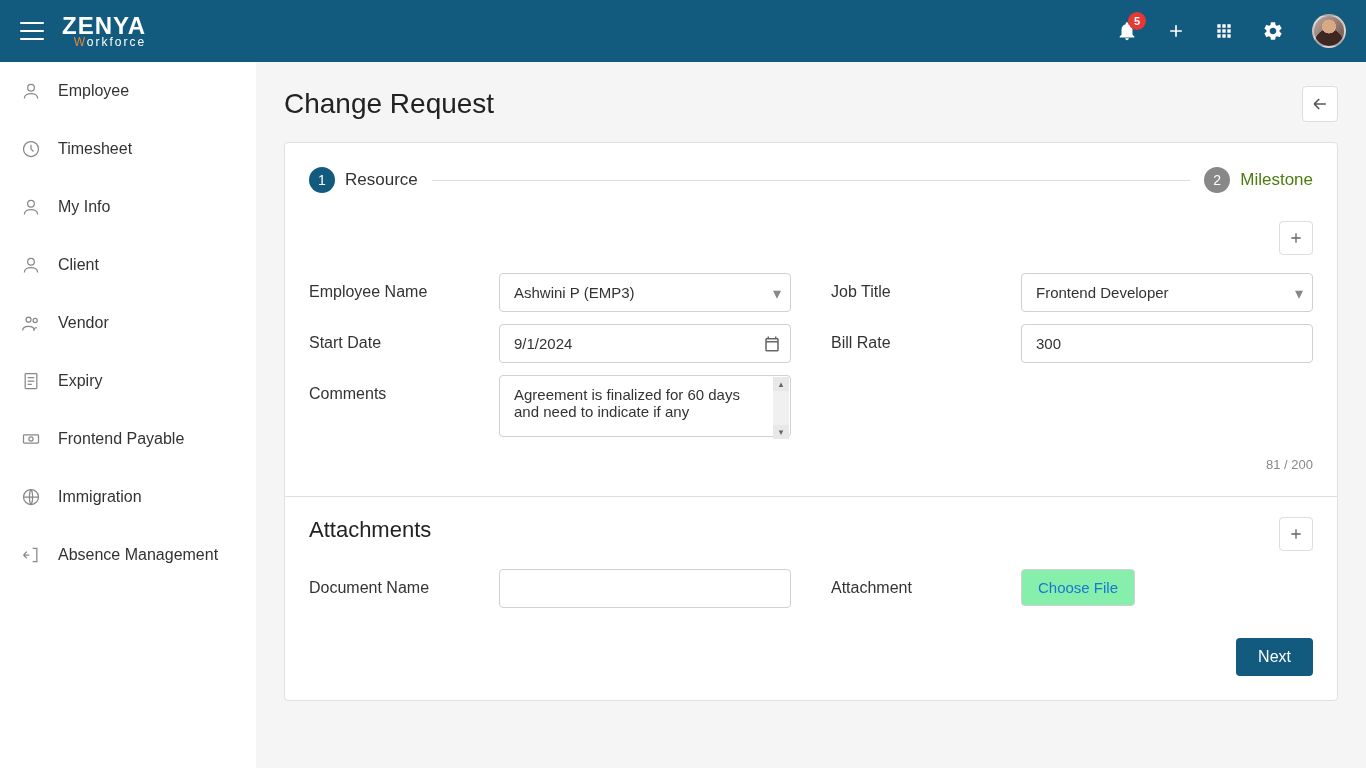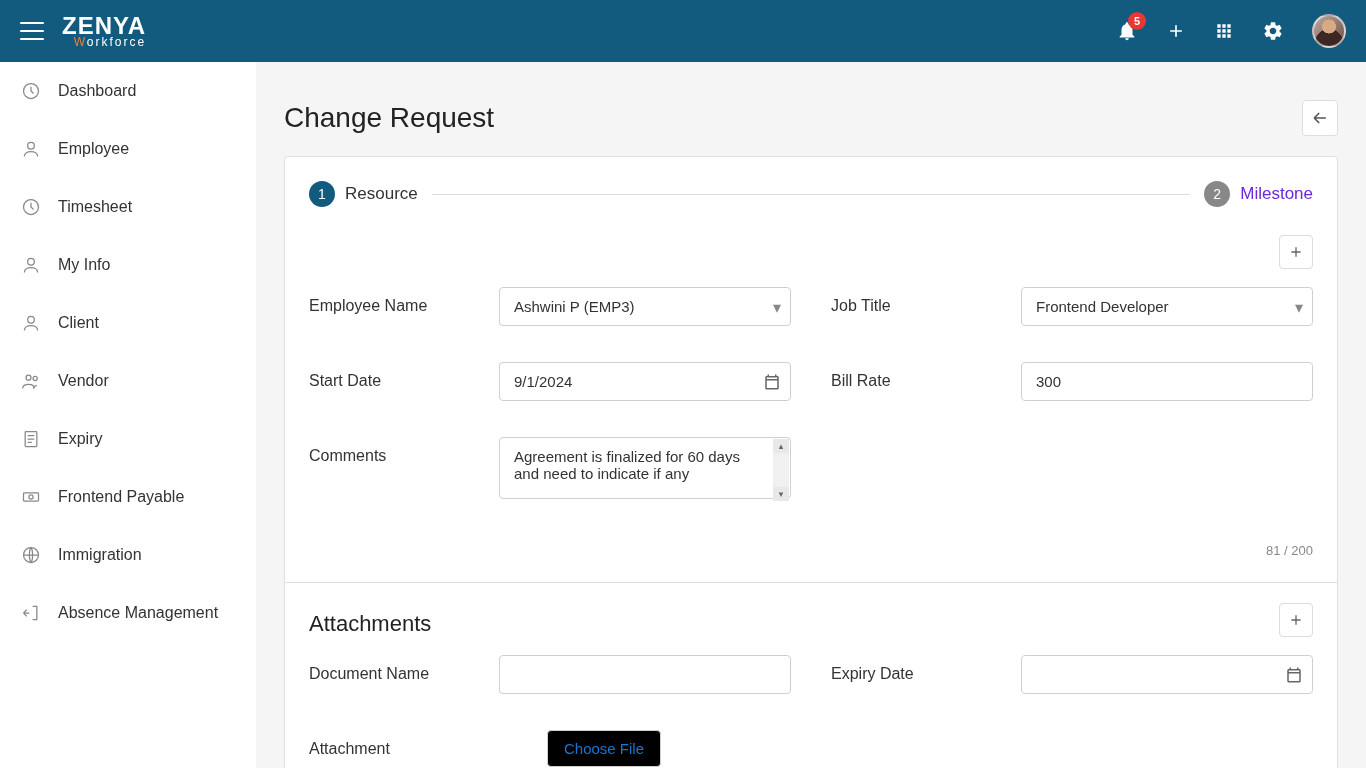--- a/index.html
+++ b/index.html
@@ -19,60 +19,60 @@
 .badge { position: absolute; top: -8px; right: -8px; background: #e53935; color: white; border-radius: 50%; width: 18px; height: 18px; font-size: 11px; display: flex; align-items: center; justify-content: center; font-weight: 600; }
 .avatar { width: 34px; height: 34px; border-radius: 50%; background: linear-gradient(135deg,#8d6e63,#5d4037); border: 2px solid rgba(255,255,255,0.6); background-image: radial-gradient(circle at 50% 35%, #d7a985 0 28%, transparent 29%), radial-gradient(circle at 50% 90%, #3e2723 0 45%, transparent 46%), linear-gradient(135deg,#bcaaa4,#6d4c41); }
 
 .main { display: flex; height: calc(100vh - 62px); }
 .sidebar { width: 256px; background: white; overflow-y: auto; position: relative; }
 .sidebar::-webkit-scrollbar { width: 10px; }
 .sidebar::-webkit-scrollbar-thumb { background: #c1c1c1; border-radius: 5px; }
 .sidebar-item { display: flex; align-items: center; padding: 18px 20px; gap: 16px; cursor: pointer; color: #333; font-size: 16px; }
 .sb-icon { width: 22px; height: 22px; display: flex; align-items: center; justify-content: center; color: #888; flex-shrink: 0; }
 
-.content { flex: 1; overflow-y: auto; padding: 38px 28px; }
+.content { flex: 1; overflow-y: auto; padding: 24px 28px; }
 .content::-webkit-scrollbar { width: 10px; }
 .content::-webkit-scrollbar-thumb { background: #c1c1c1; border-radius: 5px; }
 .page-header { display: flex; align-items: center; margin-bottom: 20px; }
 .page-title { font-size: 28px; font-weight: 400; color: #222; }
 .back-btn { margin-left: auto; border: 1px solid #ddd; border-radius: 4px; width: 36px; height: 36px; display: flex; align-items: center; justify-content: center; background: white; cursor: pointer; color: #555; }
 
 .card { background: white; border: 1px solid #e0e0e0; border-radius: 4px; padding: 24px; }
 
 .steps { display: flex; align-items: center; margin-bottom: 28px; }
 .step { display: flex; align-items: center; gap: 10px; }
 .step-num { width: 26px; height: 26px; border-radius: 50%; display: flex; align-items: center; justify-content: center; color: white; font-size: 14px; font-weight: 500; }
 .step-active .step-num { background: #135a7f; }
 .step-inactive .step-num { background: #888; }
 .step-label { font-size: 17px; color: #333; }
-.step-inactive .step-label { color: #6d28d9; }
+.step-inactive .step-label { color: #4d7c0f; }
 .step-line { flex: 1; height: 1px; background: #ddd; margin: 0 14px; }
 
 .add-btn-row { display: flex; justify-content: flex-end; margin-bottom: 18px; }
 .add-btn { border: 1px solid #ddd; border-radius: 4px; width: 34px; height: 34px; display: flex; align-items: center; justify-content: center; background: white; cursor: pointer; color: #666; }
 
-.form-grid { display: grid; grid-template-columns: 1fr 1fr; gap: 36px 40px; }
+.form-grid { display: grid; grid-template-columns: 1fr 1fr; gap: 12px 40px; }
 .form-field { display: flex; align-items: flex-start; gap: 20px; }
 .field-label { width: 170px; font-size: 16px; color: #333; padding-top: 10px; flex-shrink: 0; }
 .field-control { flex: 1; position: relative; }
 .input, .select, .textarea { width: 100%; border: 1px solid #d0d0d0; border-radius: 4px; padding: 10px 14px; font-size: 15px; font-family: inherit; color: #333; background: white; }
 .select { appearance: none; padding-right: 34px; }
 .select-caret { position: absolute; right: 10px; top: 50%; transform: translateY(-50%); pointer-events: none; color: #888; }
 .date-icon { position: absolute; right: 10px; top: 50%; transform: translateY(-50%); color: #666; pointer-events: none; }
 .textarea { resize: none; height: 62px; padding-right: 22px; }
 .ta-scroll { position: absolute; right: 2px; top: 2px; bottom: 2px; width: 16px; display: flex; flex-direction: column; }
 .ta-arrow { height: 14px; background: #e8e8e8; display: flex; align-items: center; justify-content: center; font-size: 9px; color: #666; }
 .ta-track { flex: 1; background: #f0f0f0; }
 .counter { text-align: right; font-size: 13px; color: #888; margin-top: 4px; grid-column: 1/3; }
 
 .section-divider { border: none; border-top: 1px solid #e0e0e0; margin: 24px -24px 20px; }
-.section-header { display: flex; align-items: flex-end; margin-bottom: 18px; }
+.section-header { display: flex; align-items: flex-start; margin-bottom: 18px; }
 .section-title { font-size: 22px; font-weight: 400; color: #222; }
 
-.choose-file { display: inline-block; border: 1px solid #d0d0d0; border-radius: 4px; padding: 9px 16px; font-size: 15px; color: #1976d2; background: #000000; cursor: pointer; margin-left: 48px; }
+.choose-file { display: inline-block; border: 1px solid #d0d0d0; border-radius: 4px; padding: 9px 16px; font-size: 15px; color: #1976d2; background: #86efac; cursor: pointer; }
 
 .footer-row { display: flex; justify-content: flex-end; margin-top: 30px; }
 .next-btn { background: #135a7f; color: white; border: none; border-radius: 4px; padding: 10px 22px; font-size: 16px; cursor: pointer; }
 
 svg { display: block; }
 </style>
 </head>
 <body>
 
 <div class="topbar">
@@ -110,29 +110,20 @@
     </div>
     <div class="avatar"></div>
   </div>
 </div>
 
 <div class="main">
   <div class="sidebar">
     <div class="sidebar-item">
       <span class="sb-icon">
           <svg width="20" height="20" viewBox="0 0 24 24" fill="none" stroke="currentColor" stroke-width="1.5">
-            <circle cx="12" cy="12" r="9"></circle>
-            <path d="M12 7v5l3 3"></path>
-          </svg>
-        </span>
-      <span>Dashboard</span>
-    </div>
-    <div class="sidebar-item">
-      <span class="sb-icon">
-          <svg width="20" height="20" viewBox="0 0 24 24" fill="none" stroke="currentColor" stroke-width="1.5">
             <circle cx="12" cy="8" r="4"></circle>
             <path d="M4 21c0-4 4-6 8-6s8 2 8 6"></path>
           </svg>
         </span>
       <span>Employee</span>
     </div>
     <div class="sidebar-item">
       <span class="sb-icon">
           <svg width="20" height="20" viewBox="0 0 24 24" fill="none" stroke="currentColor" stroke-width="1.5">
             <circle cx="12" cy="12" r="9"></circle>
@@ -305,31 +296,20 @@
       </div>
 
       <div class="form-grid">
         <div class="form-field">
           <div class="field-label">Document Name</div>
           <div class="field-control">
             <input class="input" value="" style="">
           </div>
         </div>
         <div class="form-field">
-          <div class="field-label">Expiry Date</div>
-          <div class="field-control">
-            <input class="input" value="" style="">
-            <span class="date-icon">
-                <svg width="18" height="18" viewBox="0 0 24 24" fill="currentColor">
-                  <path d="M19 4h-1V2h-2v2H8V2H6v2H5c-1.1 0-2 .9-2 2v14c0 1.1.9 2 2 2h14c1.1 0 2-.9 2-2V6c0-1.1-.9-2-2-2zm0 16H5V10h14v10zM5 8V6h14v2H5z"></path>
-                </svg>
-              </span>
-          </div>
-        </div>
-        <div class="form-field">
           <div class="field-label">Attachment</div>
           <div class="field-control">
             <button class="choose-file">Choose File</button>
           </div>
         </div>
       </div>
 
       <div class="footer-row">
         <button class="next-btn">Next</button>
       </div>

